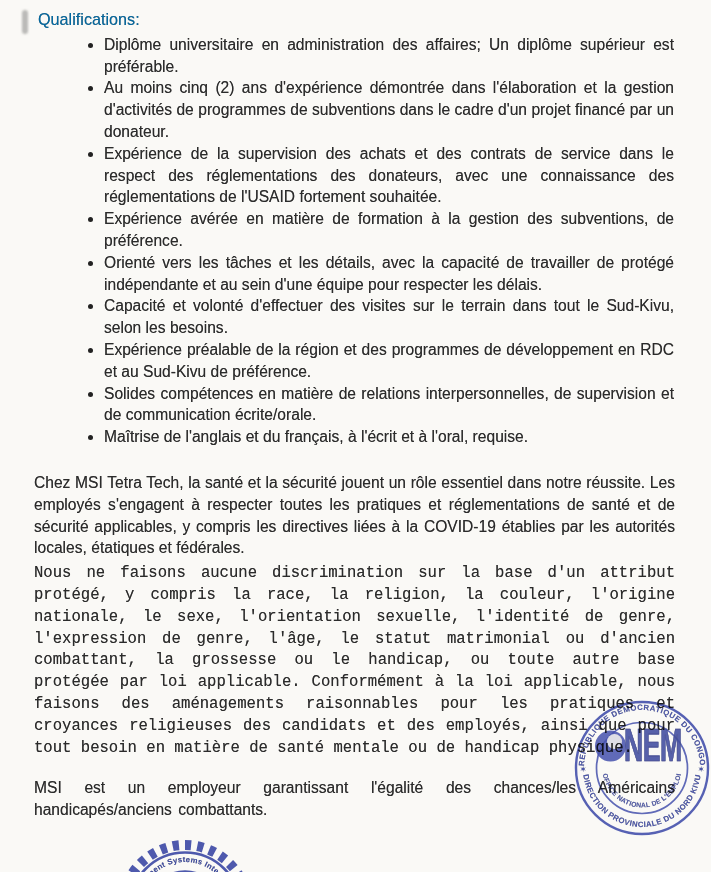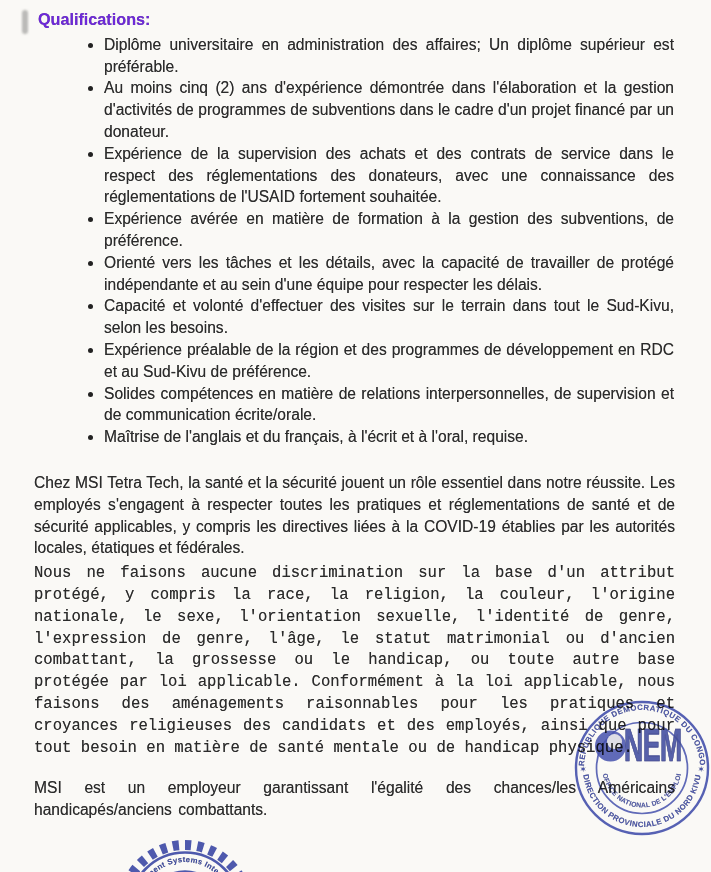--- a/index.html
+++ b/index.html
@@ -10,22 +10,22 @@
     overflow:hidden;
     font-family:"Liberation Sans","DejaVu Sans",sans-serif;
     color:#2b2b2b;
     font-size:15.6px;
     line-height:21.8px;
     text-shadow:0 0 .45px rgba(45,45,45,.6);
   }
   .heading{
     margin:9px 16px 0 38px;
     font-size:16.2px;
-    font-weight:bold;
-    color:#6d28d9;
+    font-weight:normal;
+    color:#0369a1;
   }
   ul.quals{
     list-style:disc outside;
     margin:3px 16px 0 0;
     padding:0 0 0 104px;
     width:674px;
     box-sizing:border-box;
     text-align:justify;
   }
   ul.quals li{margin:0;padding:0;}

